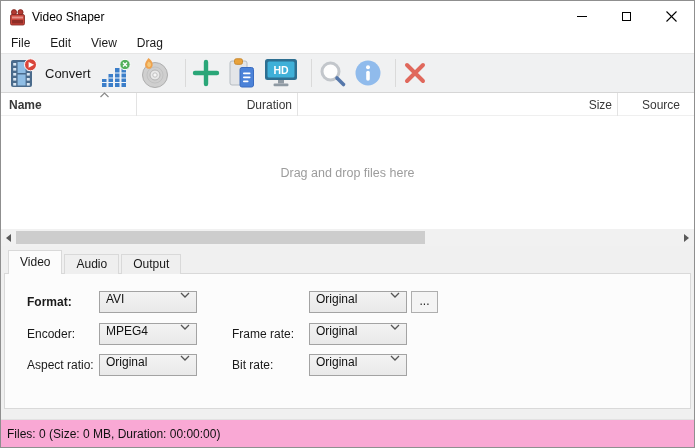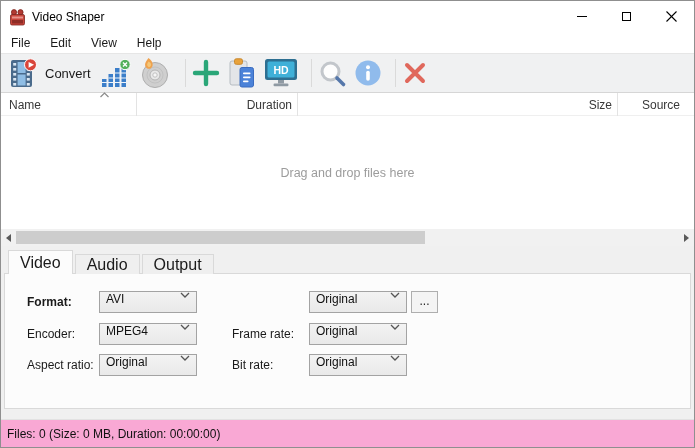--- a/index.html
+++ b/index.html
@@ -29,42 +29,42 @@
   .tb-btn{ display:flex; align-items:center; justify-content:center; margin-right:7px; height:36px; }
   .tb-convert{ margin-right:10px; }
   .tb-convert .tb-label{ margin-left:8px; font-size:13px; color:#1a1a1a; }
   .tb-sep{ width:1px; height:28px; background:#dadada; margin:0 6px; }
   
   .list-header{
     position:absolute; top:92px; left:0; width:693px; height:23px;
     background:#ffffff; border-bottom:1px solid #efefef; color:#383838;
   }
   .col{ position:absolute; top:0; height:23px; line-height:25px; font-size:12px; border-right:1px solid #e3e3e3; }
-  .col-name{ left:0; width:136px; padding-left:8px; }
+  .col-name{ left:0; width:136px; padding-left:8px;font-weight:bold; }
   .col-duration{ left:165px; width:132px; text-align:right; padding-right:5px; }
   .col-size{ left:297px; width:320px; text-align:right; padding-right:5px; }
   .col-source{ left:617px; width:76px; text-align:right; padding-right:14px; border-right:none; }
   .sort-arrow{ position:absolute; left:99px; top:-1px; }
   .list-body{
     position:absolute; top:115px; left:0; width:693px; height:113px; background:#ffffff;
     display:flex; align-items:center; justify-content:center;
   }
   .drop-hint{ color:#9c9c9c; font-size:12.5px; }
   
   .hscroll{ position:absolute; top:228px; left:0; width:693px; height:17px; background:#f1f1f1; }
   .hs-arrow{ position:absolute; top:0; width:15px; height:17px; display:flex; align-items:center; justify-content:center; }
   .hs-left{ left:0; } .hs-right{ right:0; }
   .tri-left{ width:0; height:0; border-top:4px solid transparent; border-bottom:4px solid transparent; border-right:5px solid #5a5a5a; }
   .tri-right{ width:0; height:0; border-top:4px solid transparent; border-bottom:4px solid transparent; border-left:5px solid #5a5a5a; }
   .hs-thumb{ position:absolute; left:15px; top:2px; width:409px; height:13px; background:#cdcdcd; }
   
   .lower{ position:absolute; top:245px; left:0; width:693px; height:173px; background:#f0f0f0; }
   .tabbar{ position:absolute; left:7px; top:4px; height:24px; display:flex; align-items:flex-end; z-index:2; }
   .tab{
-    height:20px; line-height:19px; padding:0 11px; font-size:16px; color:#1a1a1a;
+    height:20px; line-height:19px; padding:0 11px; font-size:12px; color:#1a1a1a;
     background:#efefef; border:1px solid #d9d9d9; border-bottom:none; margin-right:2px;
   }
   .tab.active{ height:24px; line-height:23px; background:#fcfcfc; position:relative; }
   .panel{
     position:absolute; left:3px; top:27px; width:687px; height:136px;
     background:#fcfcfc; border:1px solid #d9d9d9; z-index:1;
   }
   .field-label{ position:absolute; height:22px; line-height:22px; font-size:12px; color:#1a1a1a; }
   .bold{ font-weight:bold; }
   .dropdown{
@@ -116,21 +116,21 @@
           <line x1="10.5" y1="0.5" x2="0.5" y2="10.5" stroke="#000" stroke-width="1.1"></line>
         </svg>
       </div>
     </div>
   </div>
 
   <div class="menubar">
     <span class="menu-item">File</span>
     <span class="menu-item">Edit</span>
     <span class="menu-item">View</span>
-    <span class="menu-item">Help</span>
+    <span class="menu-item">Drag</span>
   </div>
 
   <div class="toolbar">
     <div class="tb-btn tb-convert">
       <svg width="28" height="30" viewBox="0 0 28 30">
         <rect x="2" y="2" width="21" height="27" rx="2" fill="#4a6b8c"></rect>
         <rect x="4.2" y="5" width="3" height="2.6" fill="#d9e6f2"></rect>
           <rect x="4.2" y="10" width="3" height="2.6" fill="#d9e6f2"></rect>
         <rect x="4.2" y="15" width="3" height="2.6" fill="#d9e6f2"></rect>
           <rect x="4.2" y="20" width="3" height="2.6" fill="#d9e6f2"></rect>

